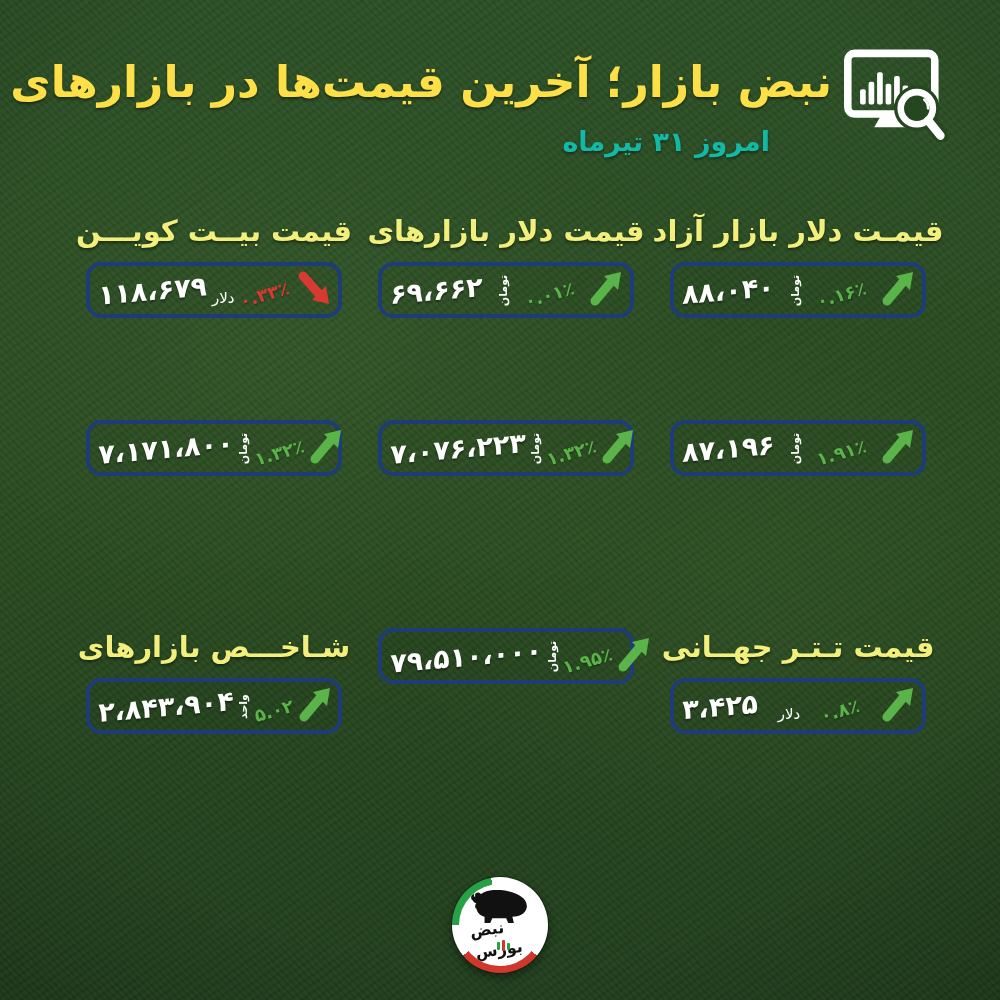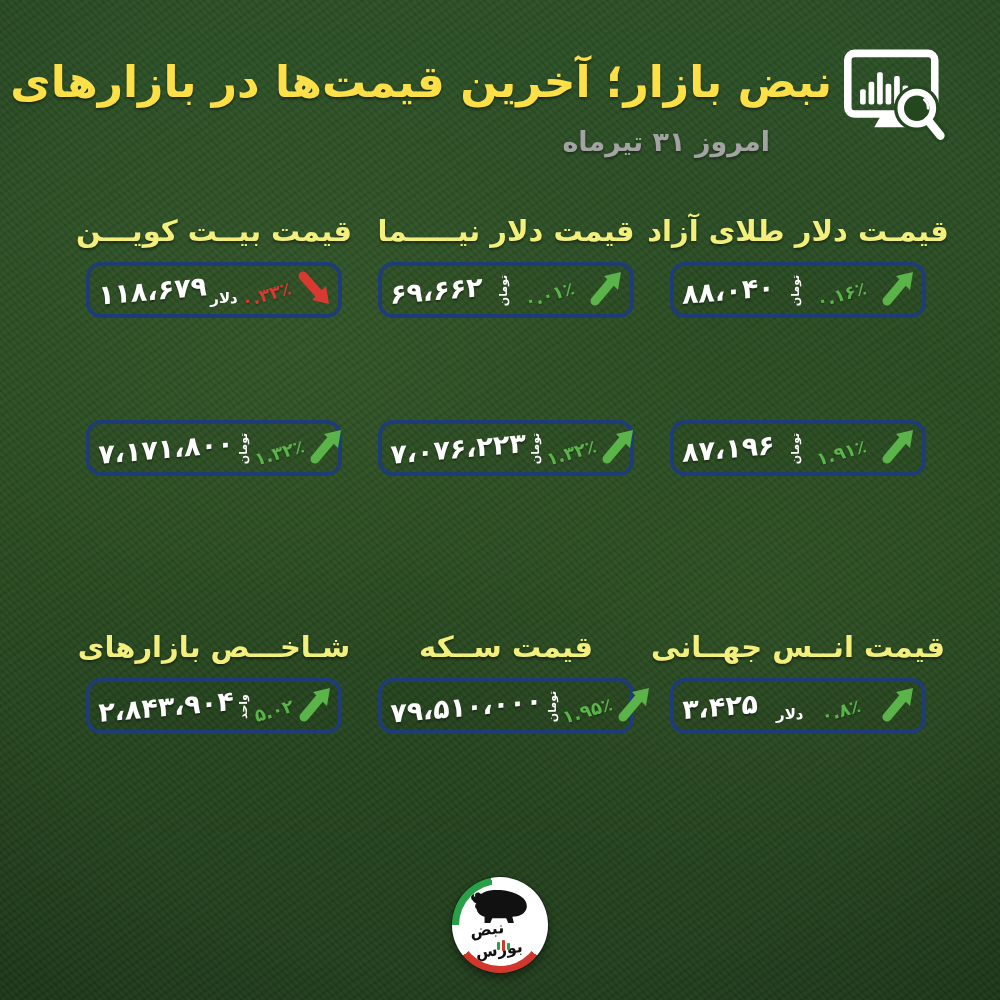--- a/index.html
+++ b/index.html
@@ -21,21 +21,21 @@
   }
   
   .header-icon{position:absolute;top:48px;right:52px;width:104px;height:94px;}
   .page-title{
     position:absolute;top:56px;right:168px;white-space:nowrap;direction:rtl;
     color:#fde047;font-size:44px;font-weight:bold;letter-spacing:-0.5px;
     text-shadow:0 2px 3px rgba(0,0,0,0.45);
   }
   .date-subtitle{
     position:absolute;top:126px;right:230px;white-space:nowrap;direction:rtl;
-    color:#a3a3a3;font-size:27px;font-weight:bold;
+    color:#14b8a6;font-size:27px;font-weight:bold;
     text-shadow:0 2px 3px rgba(0,0,0,0.4);
   }
   
   .cards-grid{
     position:absolute;top:212px;left:68px;width:876px;
     display:grid;grid-template-columns:repeat(3,292px);row-gap:96px;direction:rtl;
   }
   .card{display:flex;flex-direction:column;align-items:center;height:112px;}
   .card-title{
     direction:rtl;white-space:nowrap;text-align:center;
@@ -53,21 +53,21 @@
     transform:rotate(-5deg) skewX(-5deg);
     text-shadow:0 2px 2px rgba(0,0,0,0.4);direction:ltr;
   }
   .price-unit-wrap{width:16px;height:48px;display:flex;align-items:center;justify-content:center;flex:none;}
   .unit-vertical .price-unit{
     display:block;transform:rotate(-90deg);white-space:nowrap;
     color:#ffffff;font-size:11px;font-weight:bold;direction:rtl;
   }
   .unit-horizontal .price-unit-wrap{width:auto;}
   .unit-horizontal .price-unit{
-    color:#ffffff;font-size:15px;font-weight:bold;direction:rtl;white-space:nowrap;
+    color:#ffffff;font-size:15px;font-weight:normal;direction:rtl;white-space:nowrap;
     margin-top:15px;
   }
   .price-change{
     font-size:18px;font-weight:bold;white-space:nowrap;direction:ltr;
     transform:rotate(-16deg);margin-top:8px;
     text-shadow:0 1px 2px rgba(0,0,0,0.35);
   }
   .trend-up .price-change{color:#5bb44a;}
   .trend-down .price-change{color:#d83a31;}
   .arrow{width:38px;height:40px;flex:none;margin-top:-4px;}
@@ -116,37 +116,37 @@
   <circle cx="77" cy="62" r="17" fill="#24471f" stroke="#24471f" stroke-width="14"></circle>
   <circle cx="77" cy="62" r="17" fill="#24471f" stroke="#ffffff" stroke-width="7"></circle>
   <path d="M85,53 a11,11 0 0 1 4,9" fill="none" stroke="#ffffff" stroke-width="3" stroke-linecap="round"></path>
   <line x1="89" y1="75" x2="102" y2="91" stroke="#ffffff" stroke-width="9" stroke-linecap="round"></line>
 </svg>
 <div class="page-title">نبض بازار؛ آخرین قیمت‌ها در بازارهای مالی</div>
 <div class="date-subtitle">امروز ۳۱ تیرماه</div>
 
 <div class="cards-grid">
   <div class="card trend-up unit-vertical">
-    <div class="card-title">قیمـت دلار طلای آزاد</div>
+    <div class="card-title">قیمـت دلار بازار آزاد</div>
     <div class="price-box">
       <span class="price-value">۸۸،۰۴۰</span>
       <span class="price-unit-wrap">
           <span class="price-unit">تومان</span>
         </span>
       <span class="price-change">۰.۱۶٪</span>
       <svg class="arrow arrow-up" viewBox="0 0 38 40" aria-hidden="true">
         <line x1="8" y1="33" x2="24" y2="14" stroke="#5bb44a" stroke-width="9" stroke-linecap="round"></line>
         <polygon points="17,8 34,4 31,22" fill="#5bb44a"></polygon>
       </svg>
 
     </div>
   </div>
 
   <div class="card trend-up unit-vertical">
-    <div class="card-title">قیمت دلار نیـــــما</div>
+    <div class="card-title">قیمت دلار بازارهای</div>
     <div class="price-box">
       <span class="price-value">۶۹،۶۶۲</span>
       <span class="price-unit-wrap">
           <span class="price-unit">تومان</span>
         </span>
       <span class="price-change">۰.۰۱٪</span>
       <svg class="arrow arrow-up" viewBox="0 0 38 40" aria-hidden="true">
         <line x1="8" y1="33" x2="24" y2="14" stroke="#5bb44a" stroke-width="9" stroke-linecap="round"></line>
         <polygon points="17,8 34,4 31,22" fill="#5bb44a"></polygon>
       </svg>
@@ -209,37 +209,36 @@
       <span class="price-change">۱.۳۲٪</span>
       <svg class="arrow arrow-up" viewBox="0 0 38 40" aria-hidden="true">
         <line x1="8" y1="33" x2="24" y2="14" stroke="#5bb44a" stroke-width="9" stroke-linecap="round"></line>
         <polygon points="17,8 34,4 31,22" fill="#5bb44a"></polygon>
       </svg>
 
     </div>
   </div>
 
   <div class="card trend-up unit-horizontal">
-    <div class="card-title">قیمت انــس جهــانی</div>
+    <div class="card-title">قیمت تـتـر جهــانی</div>
     <div class="price-box">
       <span class="price-value">۳،۴۲۵</span>
       <span class="price-unit-wrap">
           <span class="price-unit">دلار</span>
         </span>
       <span class="price-change">۰.۸٪</span>
       <svg class="arrow arrow-up" viewBox="0 0 38 40" aria-hidden="true">
         <line x1="8" y1="33" x2="24" y2="14" stroke="#5bb44a" stroke-width="9" stroke-linecap="round"></line>
         <polygon points="17,8 34,4 31,22" fill="#5bb44a"></polygon>
       </svg>
 
     </div>
   </div>
 
   <div class="card trend-up unit-vertical">
-    <div class="card-title">قیمت ســکه</div>
     <div class="price-box">
       <span class="price-value">۷۹،۵۱۰،۰۰۰</span>
       <span class="price-unit-wrap">
           <span class="price-unit">تومان</span>
         </span>
       <span class="price-change">۱.۹۵٪</span>
       <svg class="arrow arrow-up" viewBox="0 0 38 40" aria-hidden="true">
         <line x1="8" y1="33" x2="24" y2="14" stroke="#5bb44a" stroke-width="9" stroke-linecap="round"></line>
         <polygon points="17,8 34,4 31,22" fill="#5bb44a"></polygon>
       </svg>

